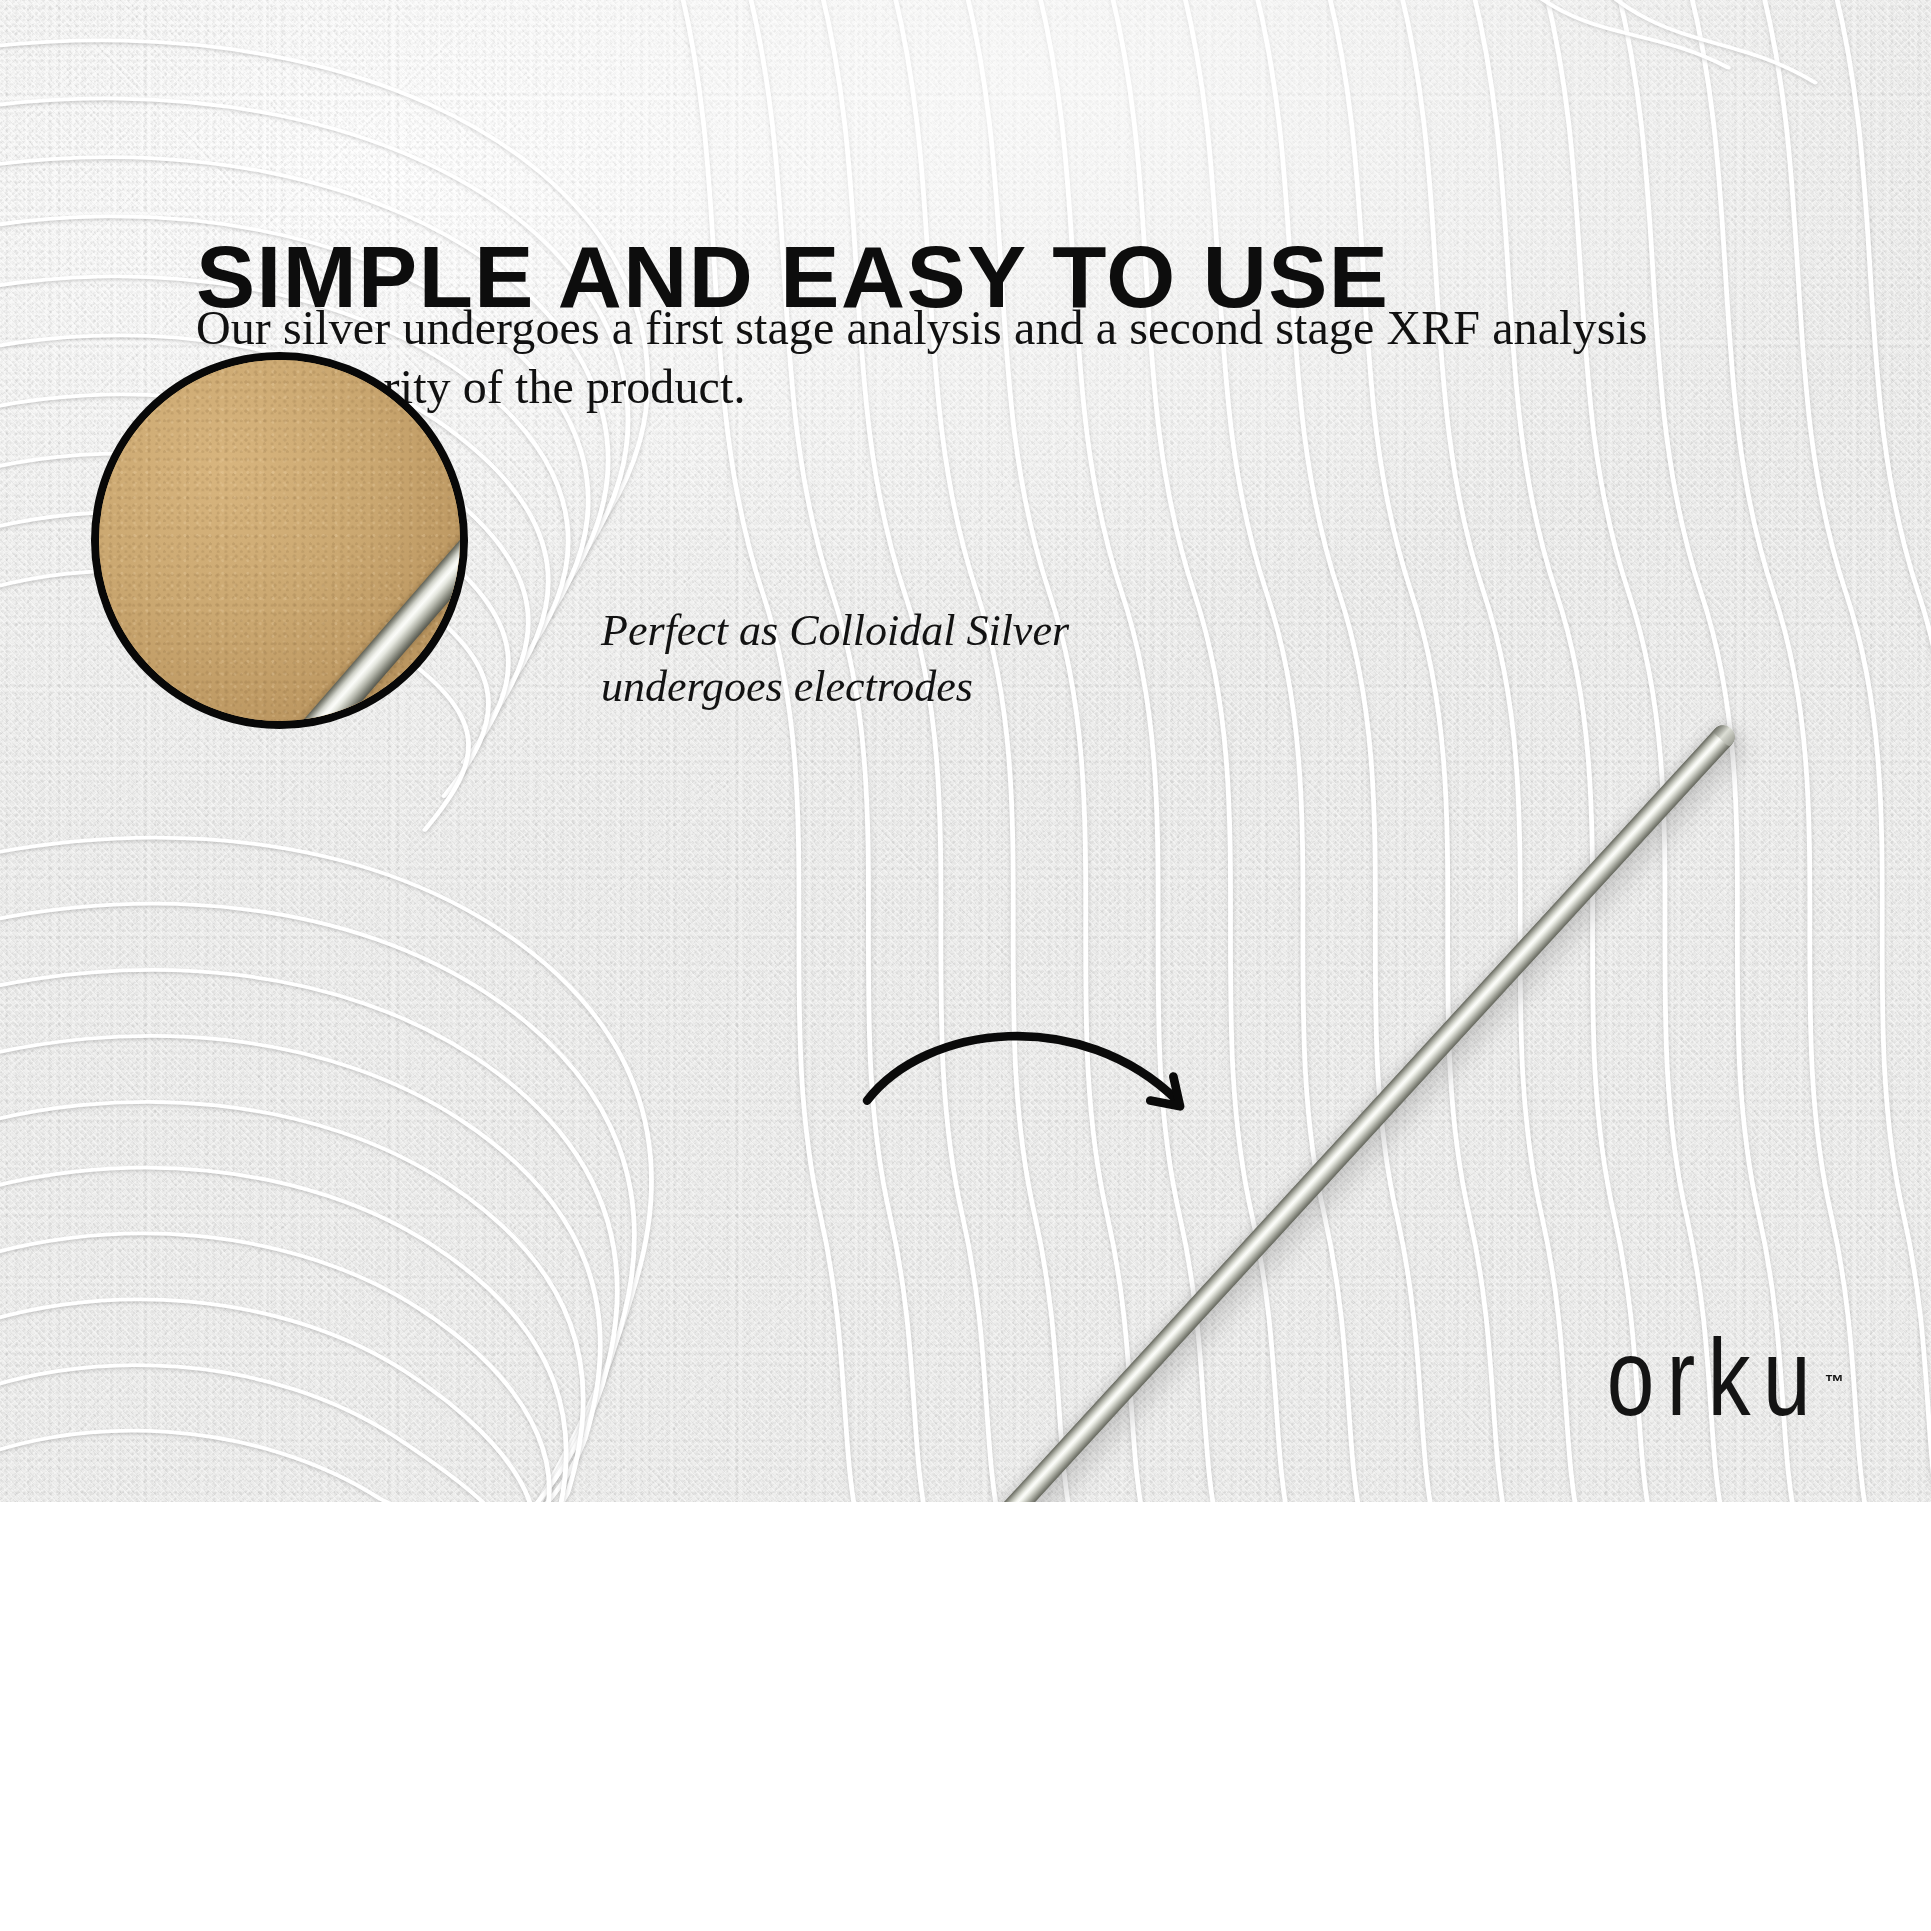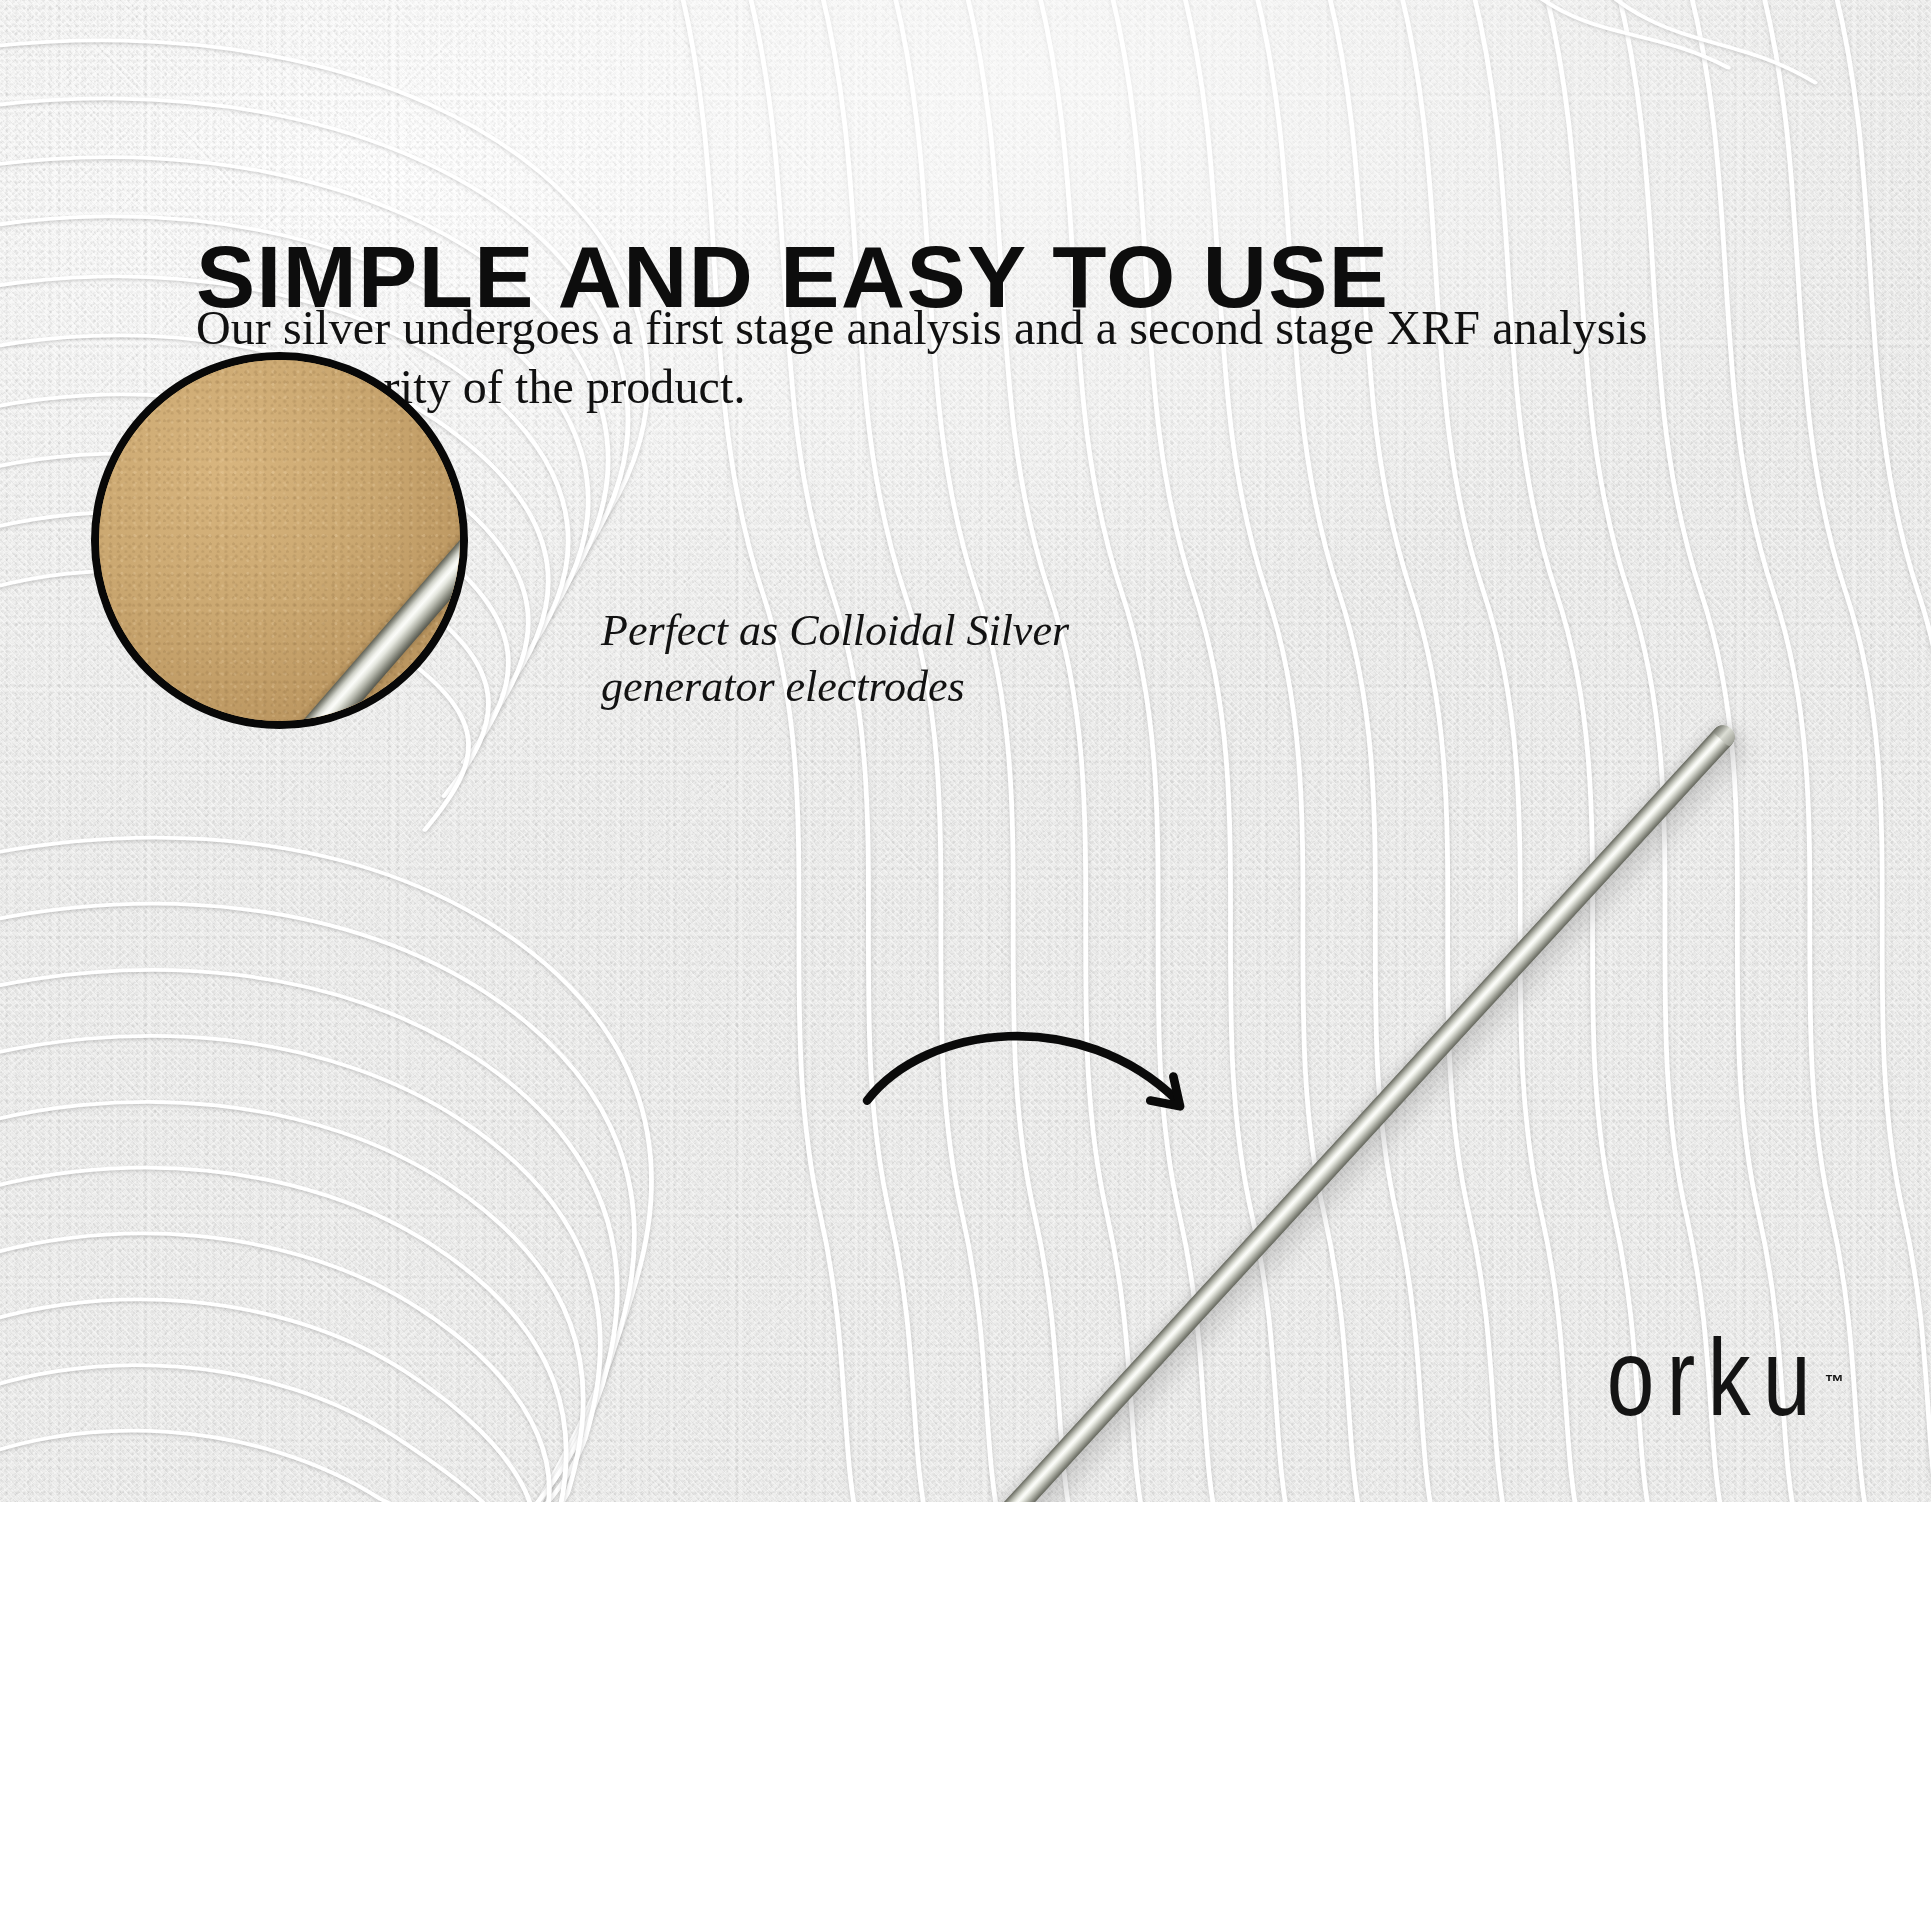--- a/index.html
+++ b/index.html
@@ -362,21 +362,21 @@
 
   <div class="inset-circle">
     <div class="inset-bg"></div>
     <div class="inset-grain"></div>
     <div class="irod irod-a"></div>
     <div class="irod irod-b"></div>
   </div>
 
   <div class="caption-electrodes">
     <span>Perfect as Colloidal Silver</span>
-    <span>generator electrodes</span>
+    <span>undergoes electrodes</span>
   </div>
 
   <div class="arrow">
     <svg viewBox="0 0 400 190" aria-hidden="true">
       <path d="M8 120 C 70 40 230 22 330 120"></path>
       <path d="M302 120 L 333 126 L 326 95"></path>
     </svg>
   </div>
 
   <div class="caption-guarantee">

